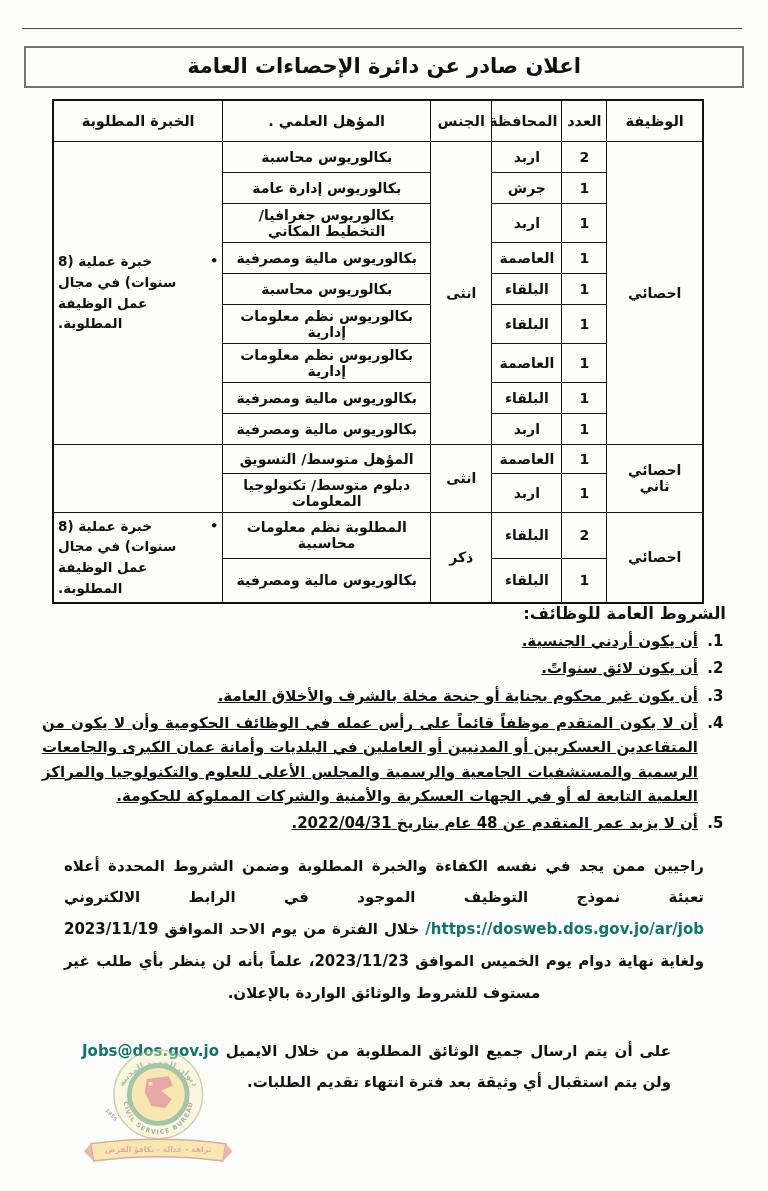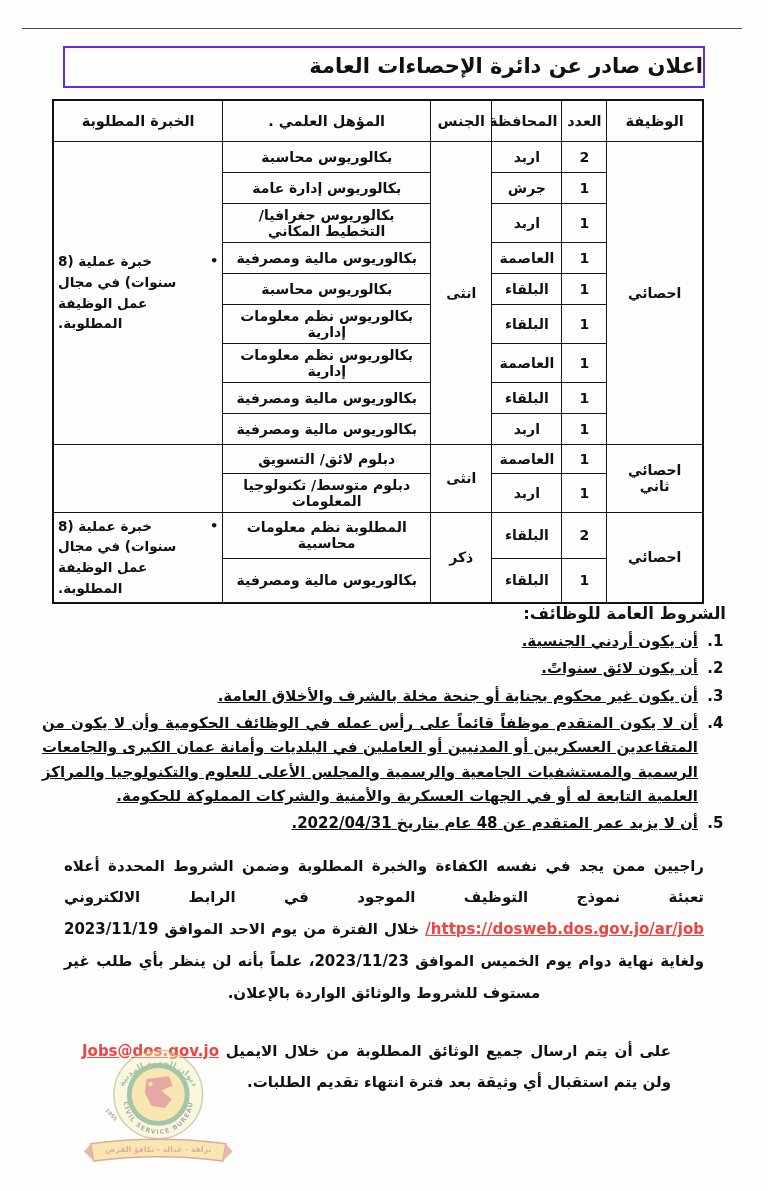--- a/index.html
+++ b/index.html
@@ -4,22 +4,22 @@
 <style>
   * { margin:0; padding:0; box-sizing:border-box; }
   html,body { background:#e8e8e8; }
   body { font-family:"DejaVu Sans", sans-serif; }
   .page {
     position:relative; width:768px; height:1191px; margin:0 auto;
     background:#fdfdfb; overflow:hidden; color:#111;
   }
   .top-rule { margin:28px 26px 0 22px; border-top:1.6px solid #4a4a4a; }
   .title-box {
-    width:642px; margin:17px auto 0; border:2px solid #6d28d9;
-    padding:6px 0 8px; font-size:21px; font-weight:bold;
+    width:720px; margin:17px auto 0; border:2px solid #737373;
+    text-align:center; padding:6px 0 8px; font-size:21px; font-weight:bold;
   }
   .content { padding:0 42px; }
   .intro {
     margin-top:13px; font-size:15.5px; font-weight:bold; line-height:1.78;
     text-align:justify; text-align-last:center;
   }
   table.jobs {
     width:652px; margin:11px 22px 0 auto; border-collapse:collapse;
     font-size:14px; font-weight:bold; table-layout:fixed;
   }
@@ -46,21 +46,21 @@
   }
   .closing-1 {
     margin:15px 22px 0; font-size:15px; font-weight:bold; line-height:2.12;
     text-align:justify; text-align-last:center;
   }
   .closing-2 {
     margin:26px 55px 0 40px; font-size:15px; font-weight:bold; line-height:2.12;
     text-align:justify;
   }
   .doc-link, .doc-email {
-    text-decoration:underline; color:#ef4444; font-weight:bold; cursor:pointer;
+    color:#0f766e; font-weight:bold; cursor:pointer;
   }
   .watermark-logo { position:absolute; left:83px; top:1044px; opacity:0.42; }
 </style>
 </head>
 <body>
 
 <div class="page">
 
   <div class="top-rule"></div>
 
@@ -141,21 +141,21 @@
           <tr class="sec-0">
             <td>1</td>
             <td>اربد</td>
             <td>بكالوريوس مالية ومصرفية</td>
           </tr>
           <tr class="sec-1">
             <td rowspan="2">احصائي ثاني</td>
             <td>1</td>
             <td>العاصمة</td>
             <td rowspan="2">انثى</td>
-            <td>دبلوم لائق/ التسويق</td>
+            <td>المؤهل متوسط/ التسويق</td>
             <td rowspan="2" class="experience-cell"></td>
           </tr>
           <tr class="sec-1">
             <td>1</td>
             <td>اربد</td>
             <td>دبلوم متوسط/ تكنولوجيا المعلومات</td>
           </tr>
           <tr class="sec-2">
             <td rowspan="2">احصائي</td>
             <td>2</td>

